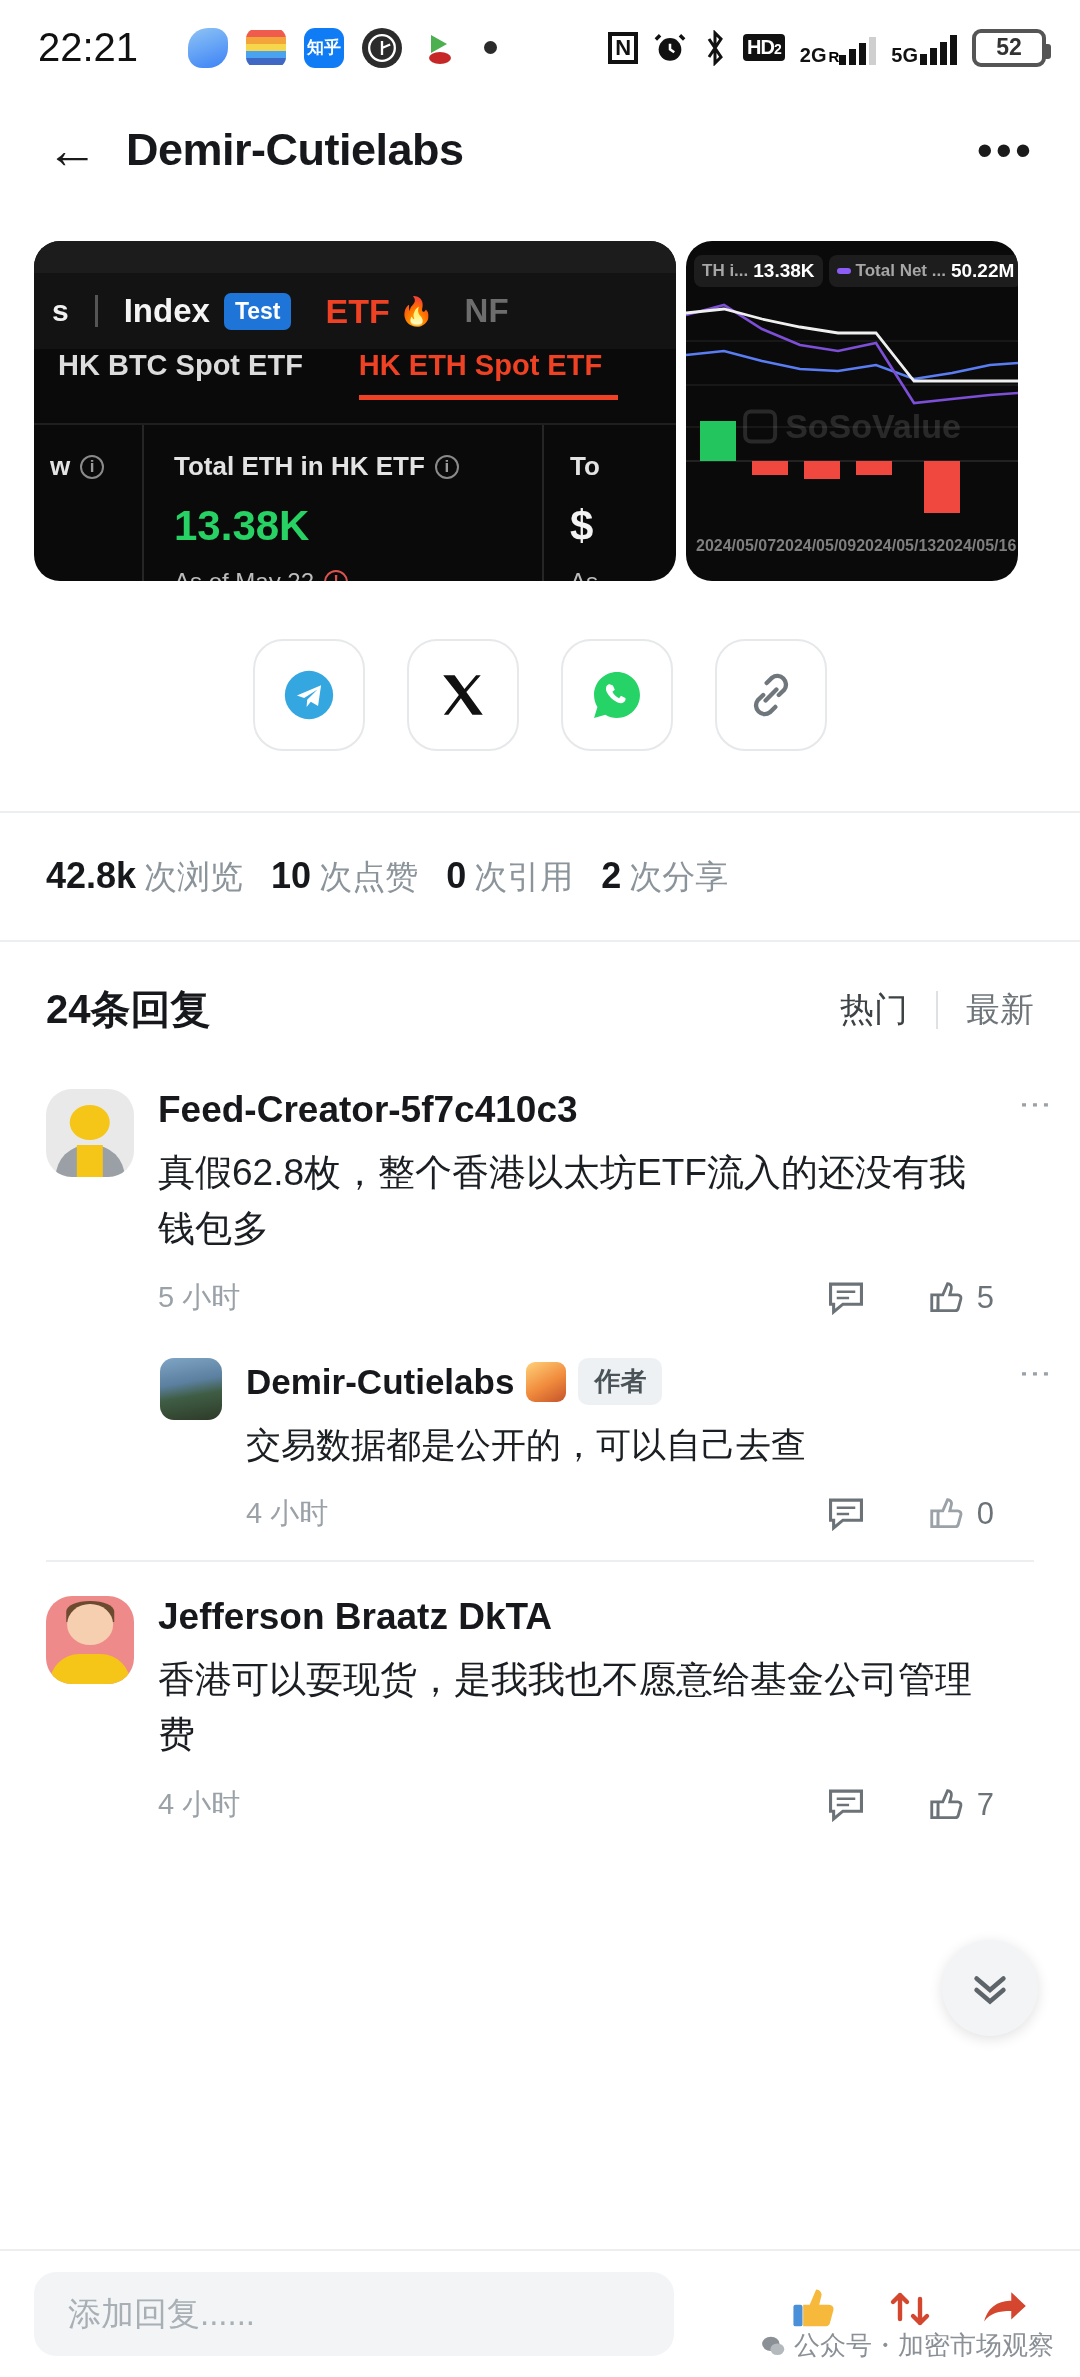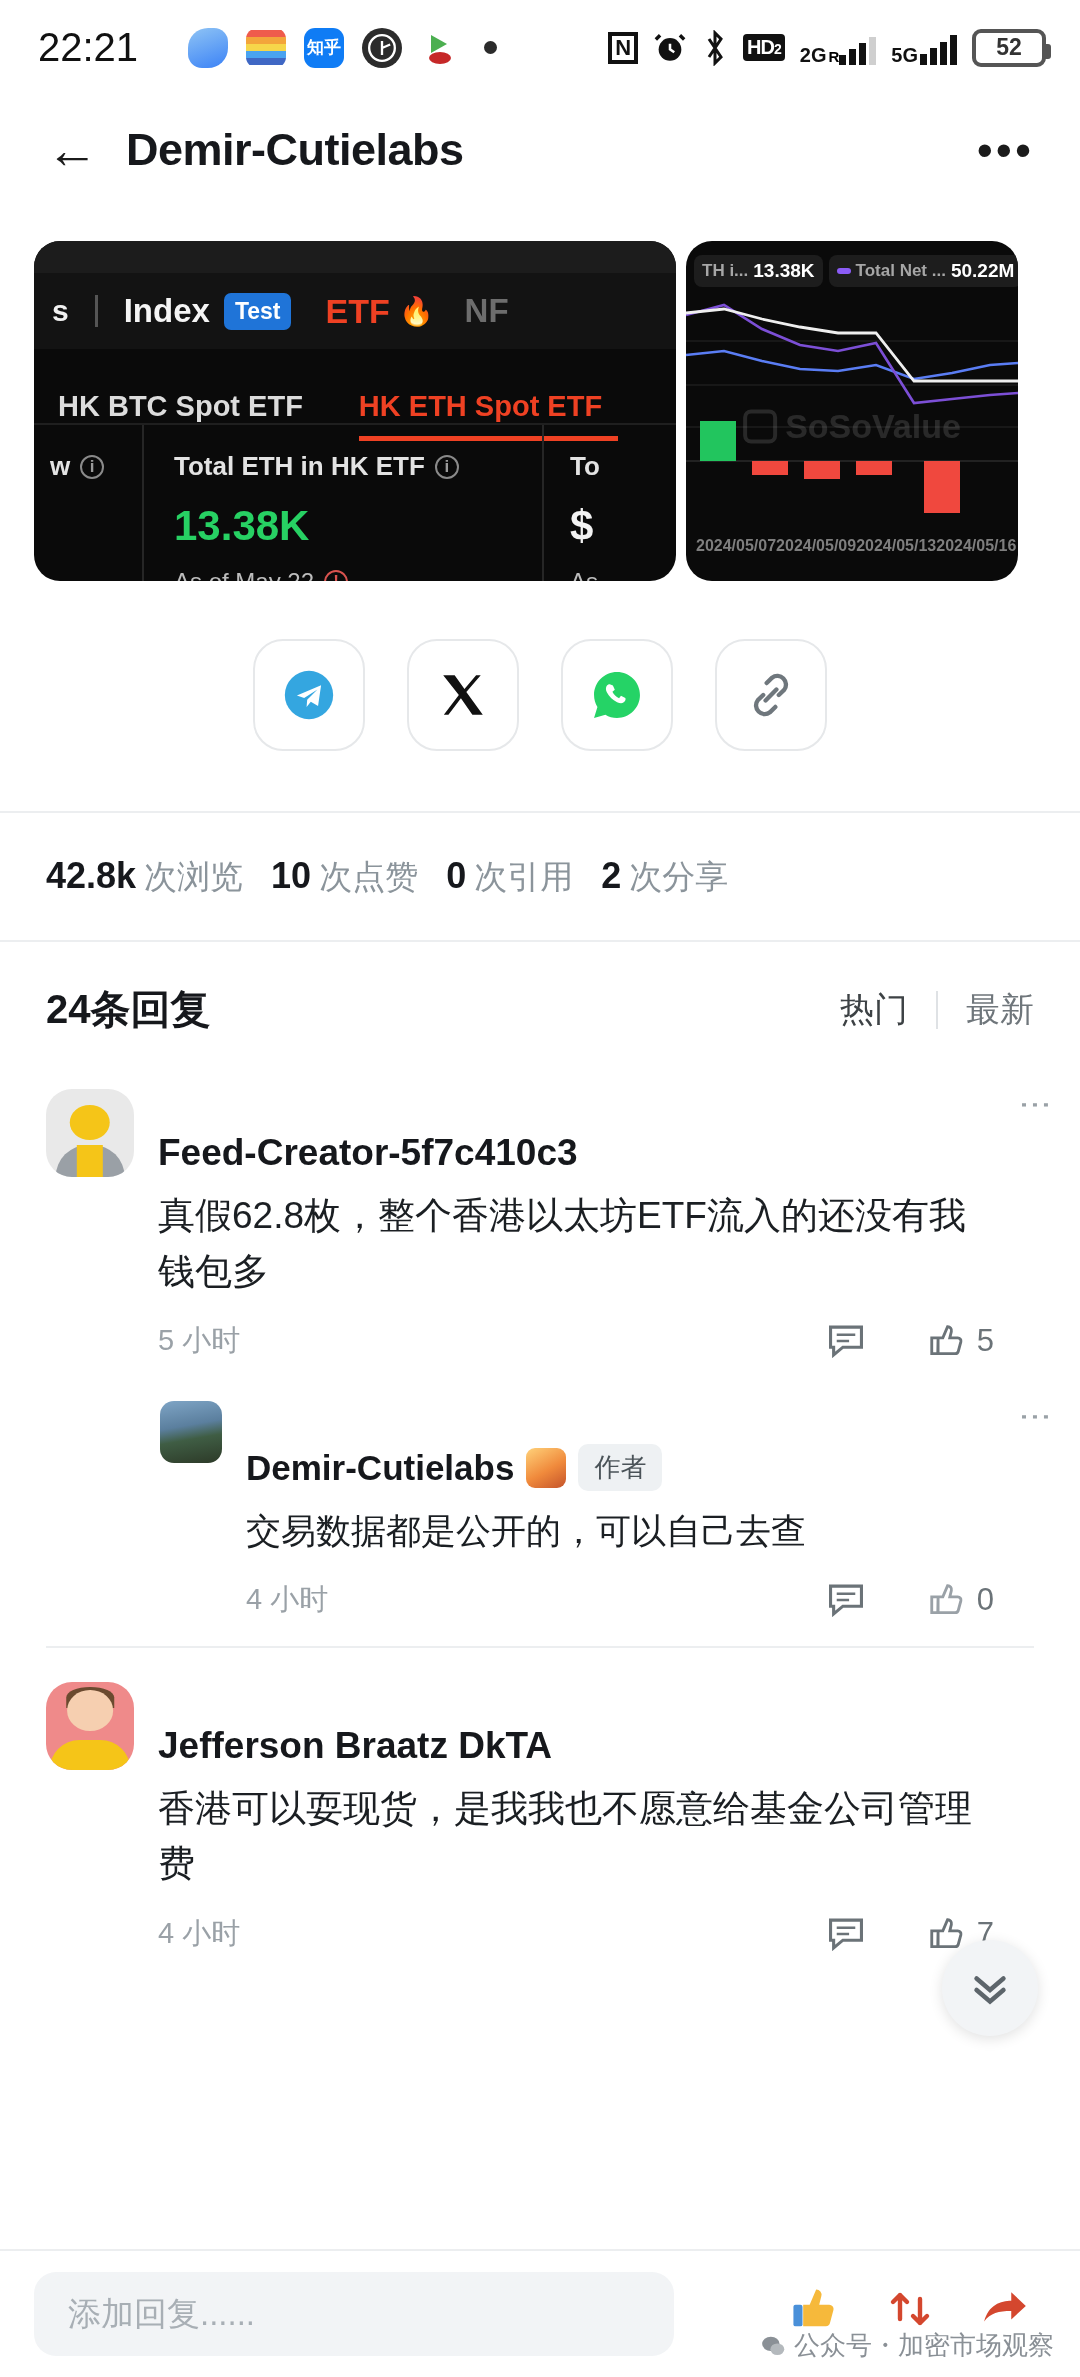--- a/index.html
+++ b/index.html
@@ -60,21 +60,21 @@
 
   .topbar-row { height: 32px; background:#1c1c1c; }
   .tab-row { display:flex; align-items:center; height: 76px; padding-left: 18px; background:#131313; position:relative; }
   .tab-row .frag { color:#f1f1f1; font-size:30px; font-weight:700; }
   .tab-div { width:3px; height:32px; background:#555; margin: 0 26px; }
   .tab-index { color:#f5f5f5; font-size:33px; font-weight:700; }
   .badge-test { background:#1f74d8; color:#fff; font-size:23px; font-weight:700; padding:5px 11px; border-radius:7px; margin-left:14px;}
   .tab-etf { color:#ef4123; font-size:34px; font-weight:800; margin-left:34px;}
   .flame { margin-left:10px; font-size:28px;}
   .tab-nf { color:#6d6d6d; font-size:33px; font-weight:700; margin-left:30px;}
-  .subtab-row { display:flex; align-items:flex-end; height:74px; background:#0a0a0a; padding-left:24px; }
+  .subtab-row { display:flex; align-items:flex-start; height:74px; background:#0a0a0a; padding-left:24px; }
   .subtab { color:#dcdcdc; font-size:29px; font-weight:700; }
   .subtab.active { color:#ef4123; margin-left: 56px; position:relative; }
   .subtab.active::after { content:""; position:absolute; left:0; right:-16px; bottom:-18px; height:5px; background:#ef4123;}
   .stat-row { display:flex; height: 158px; border-top:2px solid #1f1f1f; }
   .stat-col { padding: 26px 0 0 0; position:relative; }
   .stat-col.c1 { width:108px; padding-left:16px; }
   .stat-col.c2 { width:400px; padding-left:30px; border-left:2px solid #262626; }
   .stat-col.c3 { width:124px; padding-left:26px; border-left:2px solid #262626; }
   .stat-label { color:#e3e3e3; font-size:26px; font-weight:700; display:flex; align-items:center; gap:10px; }
   .info-i { width:24px;height:24px;border:2px solid #8a8a8a;border-radius:50%;display:inline-flex;
@@ -130,26 +130,26 @@
   .av-yellow .vee{position:absolute;left:50%;bottom:0;transform:translateX(-50%);width:30%;height:36%;background:#f5c518;}
   .av-photo { background: linear-gradient(170deg,#7fa5c6 0%,#5b7f9e 40%,#3f5d44 60%,#2d3a28 100%); }
   .av-person { background:#ef8a8a; }
   .av-person .head{position:absolute;left:50%;top:10%;transform:translateX(-50%);width:52%;height:46%;
                    background:#f6cfb0;border-radius:50%;}
   .av-person .hair{position:absolute;left:50%;top:6%;transform:translateX(-50%);width:54%;height:24%;
                    background:#6b4a2f;border-radius:50% 50% 0 0;}
   .av-person .body{position:absolute;left:50%;bottom:0;transform:translateX(-50%);width:92%;height:34%;
                    background:#f5c518;border-radius:46px 46px 0 0;}
   .c-body { flex:1; padding-left: 24px; padding-right: 40px; }
-  .c-name-row { display:flex; align-items:center; gap:12px;margin-top:43px; }
+  .c-name-row { display:flex; align-items:center; gap:12px; }
   .c-name { font-size:37px; font-weight:800; color:#16181c; }
   .c-name.nested-name { font-size:35px; }
   .c-medal { width:40px;height:40px;border-radius:9px;
              background:linear-gradient(150deg,#ffd27a,#f08a3c 55%,#c4532a); }
-  .c-authortag { background:#eef1f3; color:#4a5358; font-size:26px; font-weight:400;
+  .c-authortag { background:#eef1f3; color:#4a5358; font-size:26px; font-weight:700;
                  padding:6px 16px; border-radius:10px; }
   .c-text { font-size:37px; color:#1b1f23; line-height:1.5; margin-top:14px; }
   .c-text.nested-text { font-size:35px; }
   .c-meta { display:flex; align-items:center; margin-top:22px; }
   .c-time { font-size:29px; color:#9aa1a7; }
   .c-actions { margin-left:auto; display:flex; align-items:center; gap:62px; }
   .act { display:flex; align-items:center; gap:12px; color:#6b7378; font-size:31px; }
   .c-dots { position:absolute; right:38px; font-size:32px; color:#9aa1a7; line-height:0.42; letter-spacing:0;
             writing-mode:vertical-rl; }
   .c-divider { height:2px; background:#eceef0; margin: 26px 46px 0 46px; }

